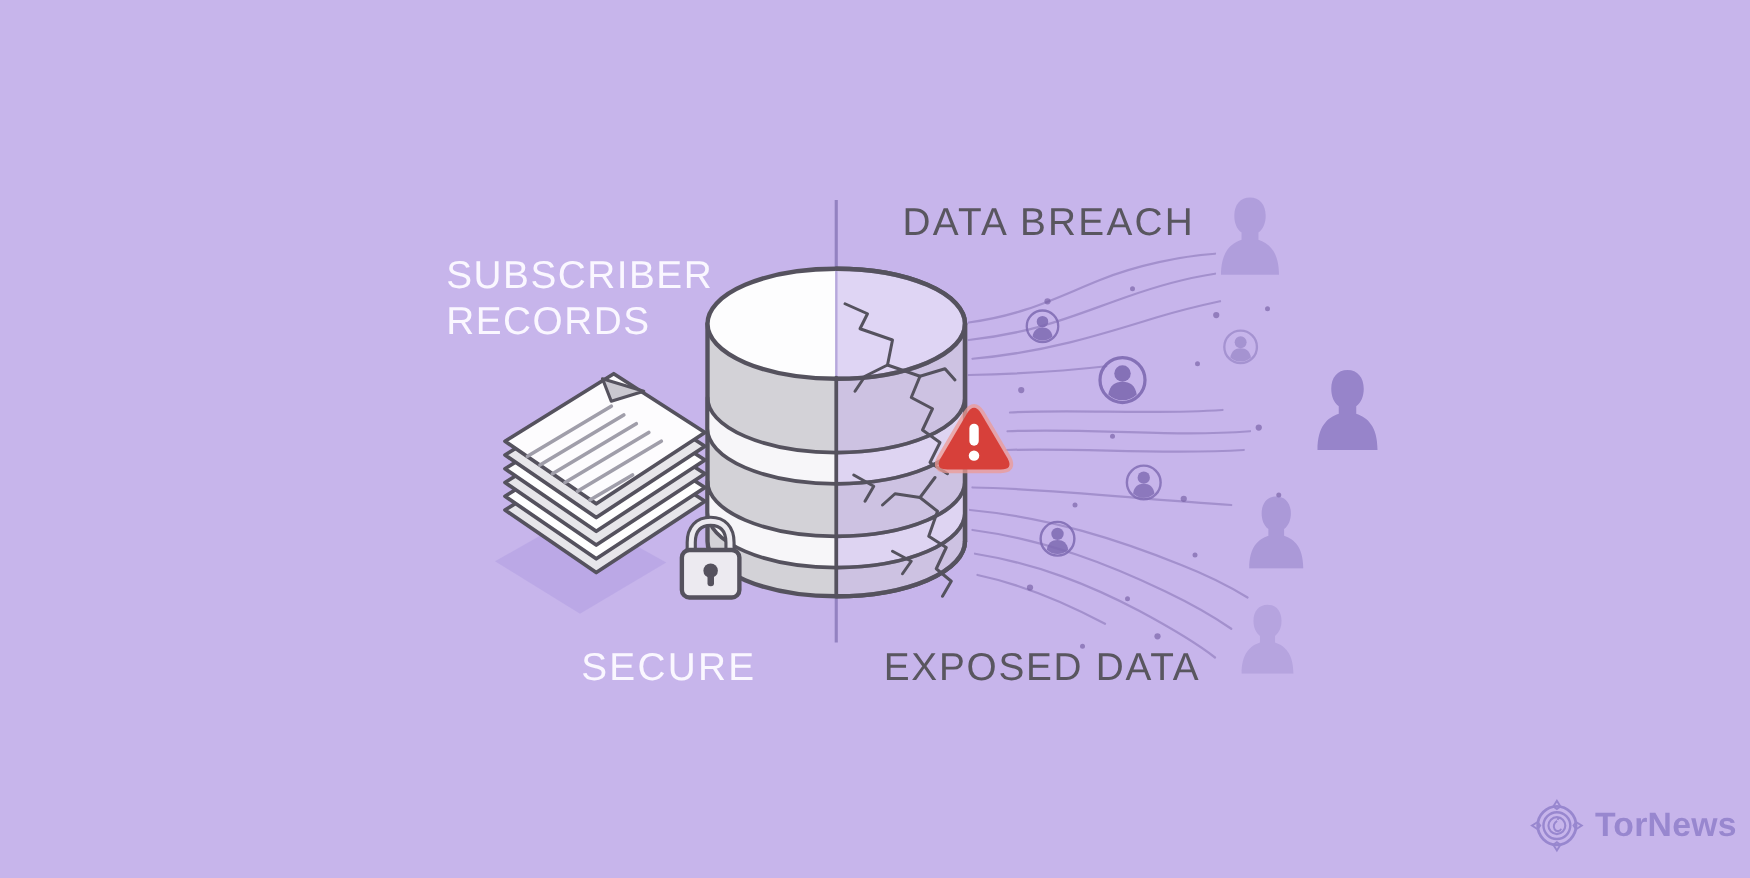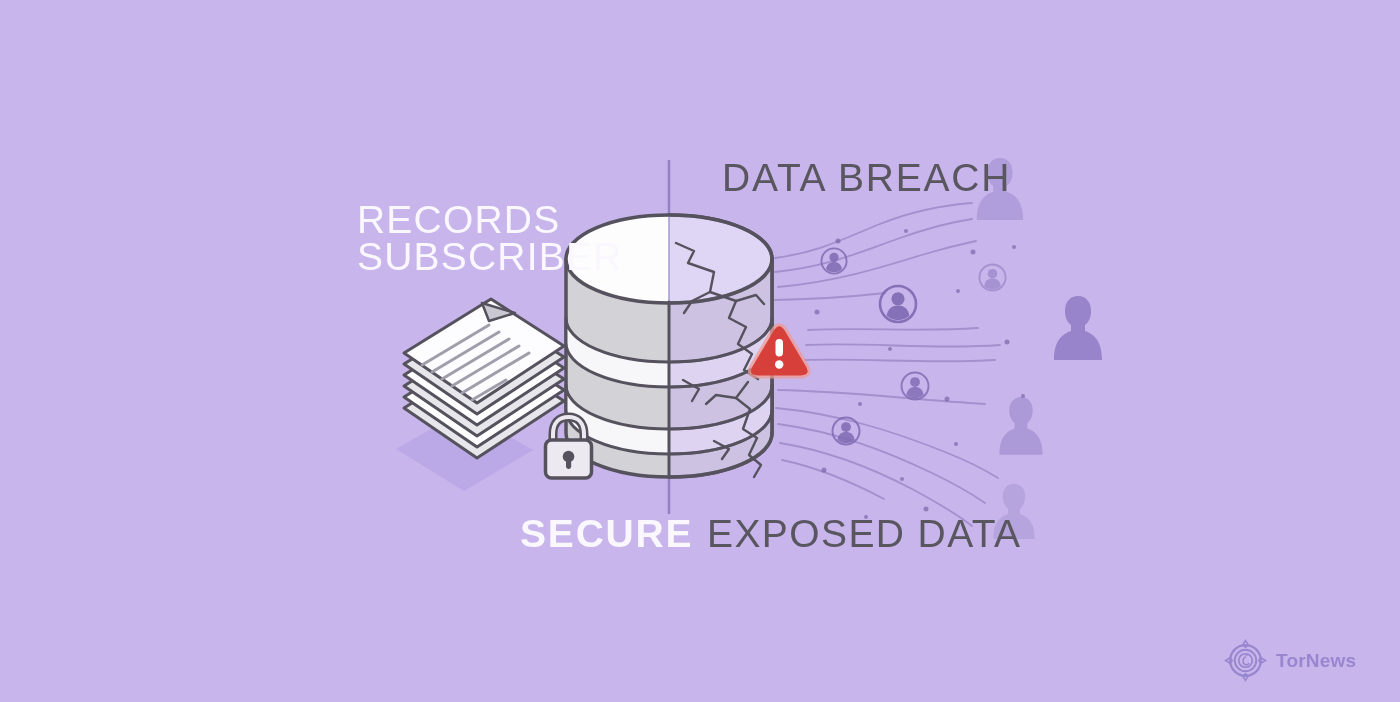--- a/index.html
+++ b/index.html
@@ -8,30 +8,30 @@
     --label-dark:#59565f;
     --alert-red:#d7403a;
     --brand-purple:#9584cd;
     --outline-dark:#55525e;
     --flow-purple:#8672b5;
   }
   *{box-sizing:border-box;}
   body{margin:0;background:var(--background);font-family:"Liberation Sans",sans-serif;}
   .canvas{position:relative;width:1400px;height:702px;background:var(--background);overflow:hidden;}
   .canvas svg.art{position:absolute;left:0;top:0;}
-  .label{position:absolute;font-size:39px;line-height:37px;letter-spacing:1.2px;white-space:nowrap;}
+  .label{position:absolute;font-size:31px;line-height:37px;letter-spacing:1.2px;white-space:nowrap;}
   .label span{display:block;}
   .label-light{color:var(--label-light);}
   .label-dark{color:var(--label-dark);}
   .lbl-subscriber{left:357px;top:201px;}
   .lbl-databreach{left:722px;top:159px;letter-spacing:1.8px;}
-  .lbl-secure{left:520px;top:515px;letter-spacing:1.8px;font-weight:bold;}
+  .lbl-secure{left:465px;top:515px;letter-spacing:1.8px;}
   .lbl-exposed{left:707px;top:515px;letter-spacing:1.4px;}
   .logo{position:absolute;left:1223px;top:638px;display:flex;align-items:center;gap:8px;color:var(--brand-purple);opacity:.92;}
-  .logo-text{font-size:19px;font-weight:700;letter-spacing:.2px;}
+  .logo-text{font-size:27px;font-weight:700;letter-spacing:.2px;}
 </style>
 </head>
 <body>
 
 <div class="canvas">
 
   <svg class="art" width="1400" height="702" viewBox="0 0 1400 702">
     <defs>
       <symbol id="avatar" viewBox="0 0 40 40">
         <circle cx="20" cy="20" r="18" fill="none" stroke="currentColor" stroke-width="2.6"></circle>
@@ -167,22 +167,22 @@
 
     <g>
       <path d="M 773.5 331 L 752.5 366.5 Q 747.5 375.5 758 375.5 L 800.5 375.5 Q 811 375.5 806 366.5 L 785 331 Q 779.2 321.5 773.5 331 Z" fill="none" stroke="#ee9b94" stroke-width="6" opacity="0.75" stroke-linejoin="round"></path>
       <path d="M 773.5 331 L 752.5 366.5 Q 747.5 375.5 758 375.5 L 800.5 375.5 Q 811 375.5 806 366.5 L 785 331 Q 779.2 321.5 773.5 331 Z" fill="var(--alert-red)"></path>
       <rect x="775.5" y="339" width="7.5" height="17.5" rx="3.7" fill="#ffffff"></rect>
       <circle cx="779.2" cy="364.5" r="4.2" fill="#ffffff"></circle>
     </g>
   </svg>
 
   <div class="label label-light lbl-subscriber">
+    <span>SUBSCRIBER</span>
     <span>RECORDS</span>
-    <span>SUBSCRIBER</span>
   </div>
   <div class="label label-dark lbl-databreach">DATA BREACH</div>
   <div class="label label-light lbl-secure">SECURE</div>
   <div class="label label-dark lbl-exposed">EXPOSED DATA</div>
 
   <div class="logo">
     <svg width="45" height="45" viewBox="0 0 44 44" fill="none" stroke="var(--brand-purple)">
       <circle cx="22" cy="22" r="15" stroke-width="2.2"></circle>
       <circle cx="22" cy="22" r="10.5" stroke-width="1.9"></circle>
       <circle cx="22" cy="22" r="6.6" stroke-width="1.7"></circle>

